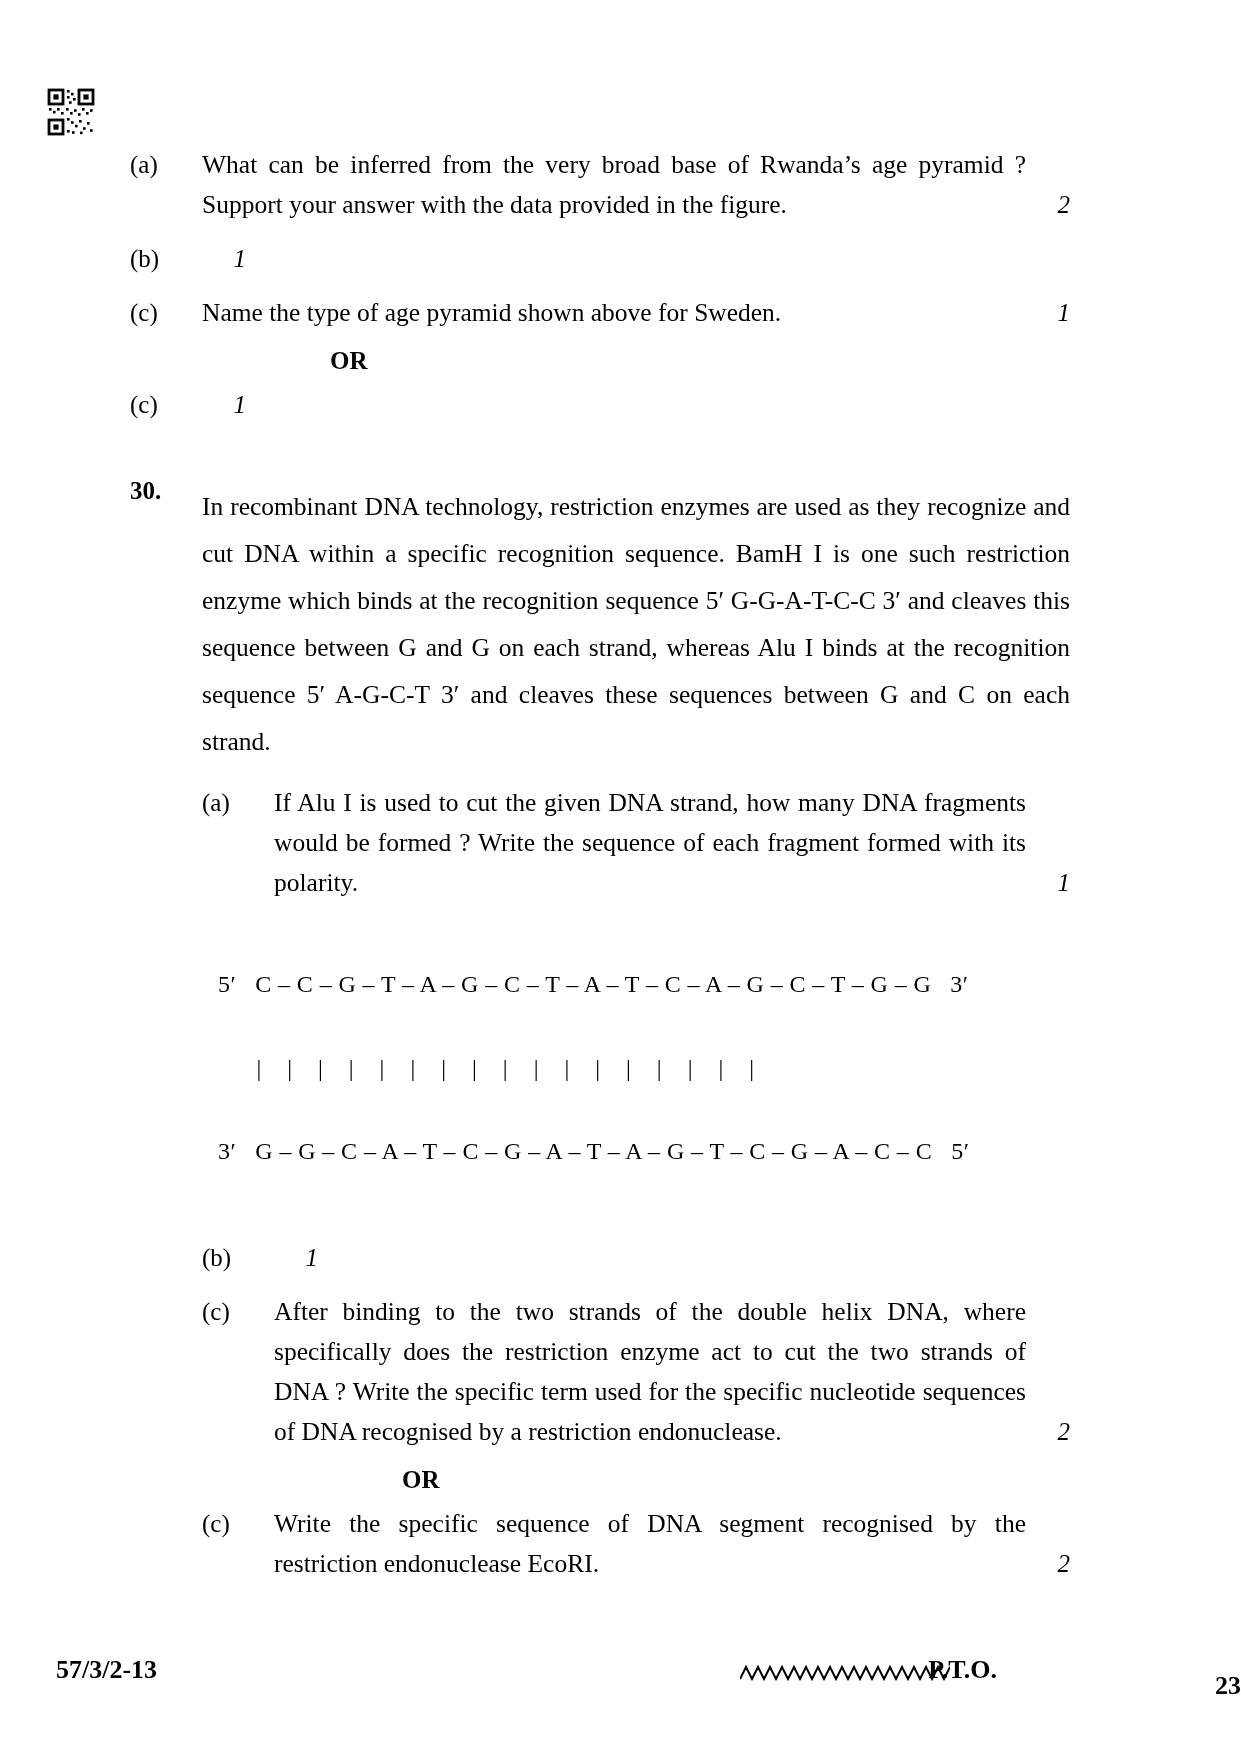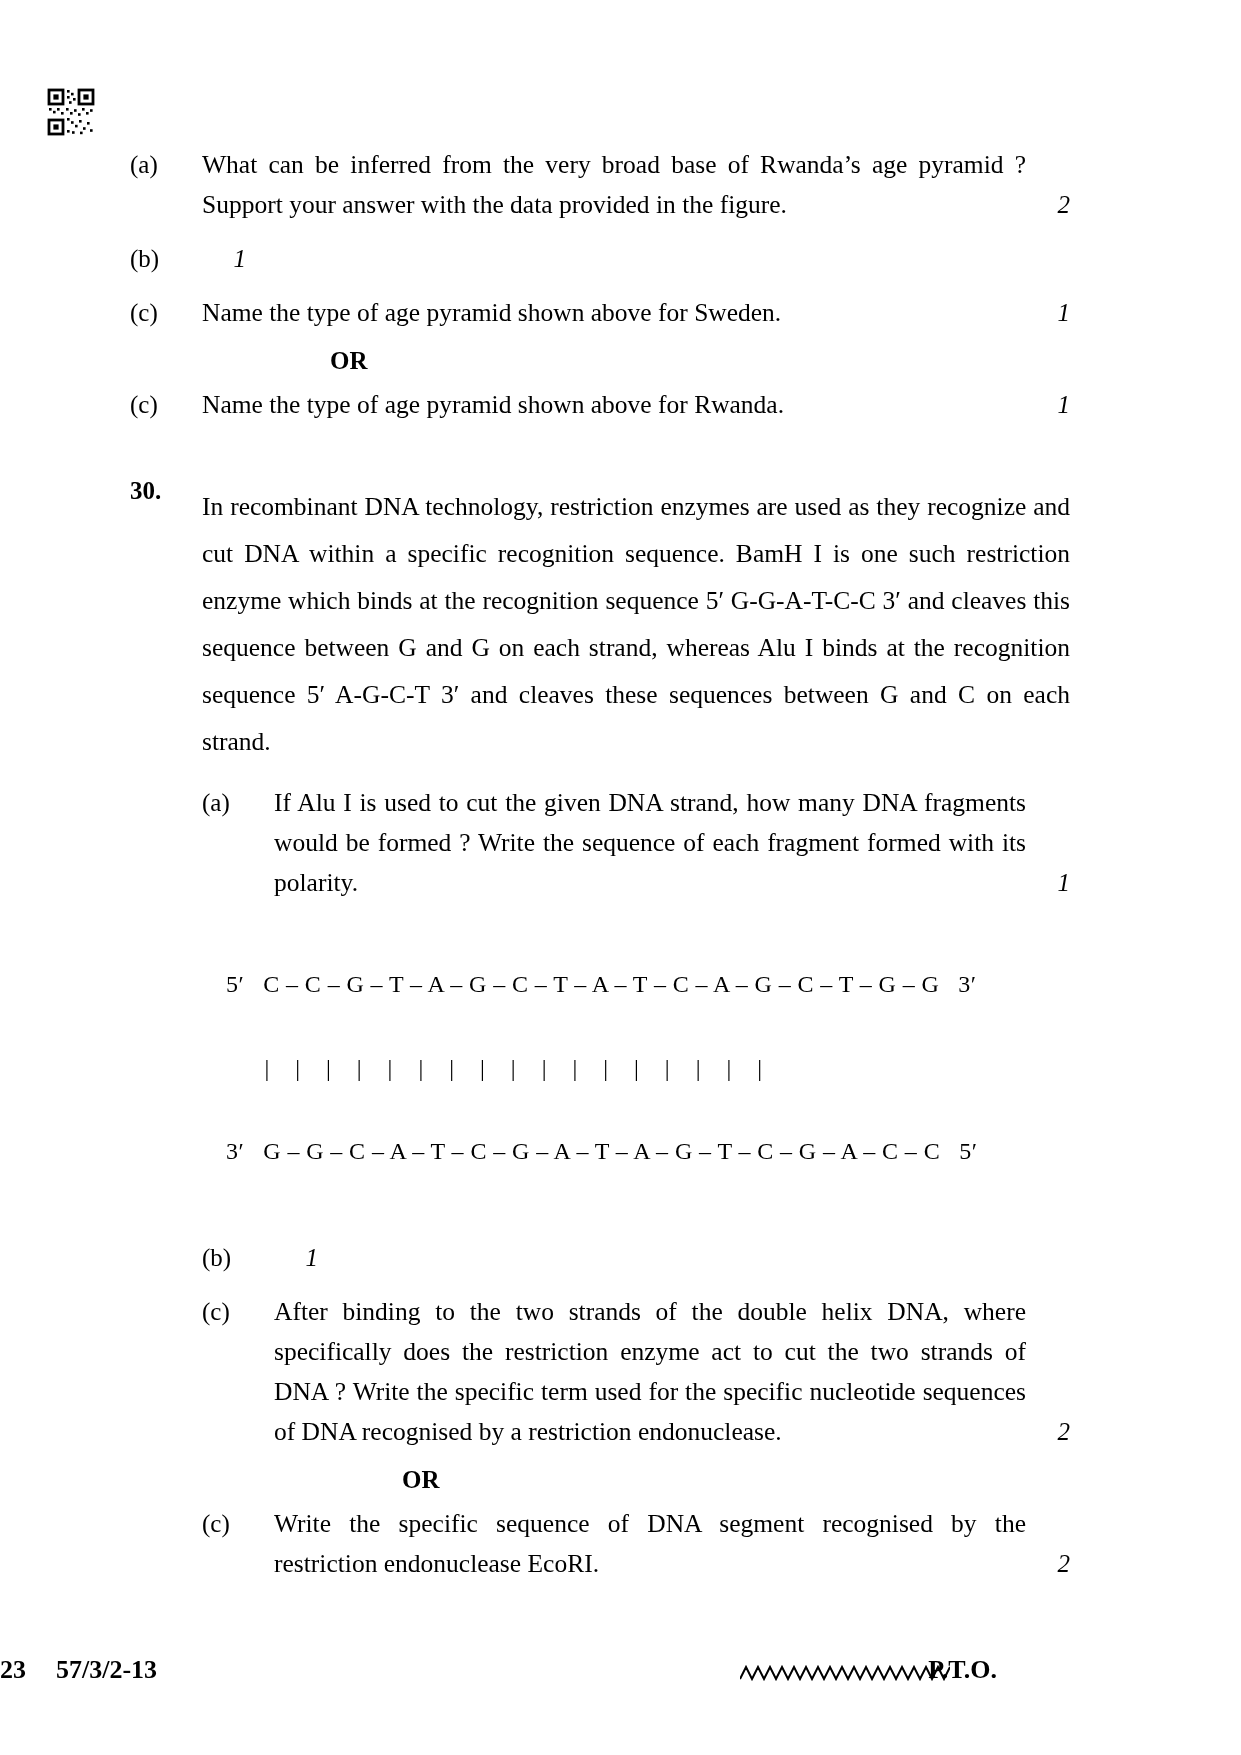--- a/index.html
+++ b/index.html
@@ -106,21 +106,21 @@
   }
 
   .sub-block {
     margin-top: 18px;
   }
 
   
   .dna {
     font-size: 24px;
     line-height: 1.12;
-    margin: 10px 0 16px 24px;
+    margin: 10px 0 16px 16px;
     white-space: pre;
     font-family: "Liberation Serif", serif;
     letter-spacing: 0.4px;
   }
   .dna div { height: 30px; }
   .dna .bars { letter-spacing: 0.4px; }
 
   
   .footer {
     position: absolute;
@@ -132,23 +132,23 @@
   .footer .code {
     position: absolute;
     left: 56px;
     top: 0;
     font-size: 26px;
     font-weight: bold;
   }
   .footer .pageno {
     position: absolute;
     left: 0;
-    top: 0;
+    top: 16px;
     width: 1241px;
-    text-align: left;
+    text-align: right;
     font-size: 26px;
     font-weight: bold;
   }
   .footer .squiggle {
     position: absolute;
     left: 740px;
     top: 6px;
     width: 210px;
     height: 24px;
   }
@@ -219,21 +219,20 @@
     <div class="qrow">
       <div class="qlabel">(c)</div>
       <div class="qtext nojust">Name the type of age pyramid shown above for Sweden.</div>
       <div class="marks top">1</div>
     </div>
 
     <div class="or">OR</div>
 
     <div class="qrow">
       <div class="qlabel">(c)</div>
-      <div class="qtext nojust">Name the type of age pyramid shown above for Rwanda.</div>
       <div class="marks top">1</div>
     </div>
 
     <div class="qnum-row">
       <div class="qnum">30.</div>
       <div class="qbody">
         <div class="passage">In recombinant DNA technology, restriction enzymes are used as they recognize and cut DNA within a specific recognition sequence. BamH I is one such restriction enzyme which binds at the recognition sequence 5′ G-G-A-T-C-C 3′ and cleaves this sequence between G and G on each strand, whereas Alu I binds at the recognition sequence 5′ A-G-C-T 3′ and cleaves these sequences between G and C on each strand.</div>
 
         <div class="sub-block">
 

